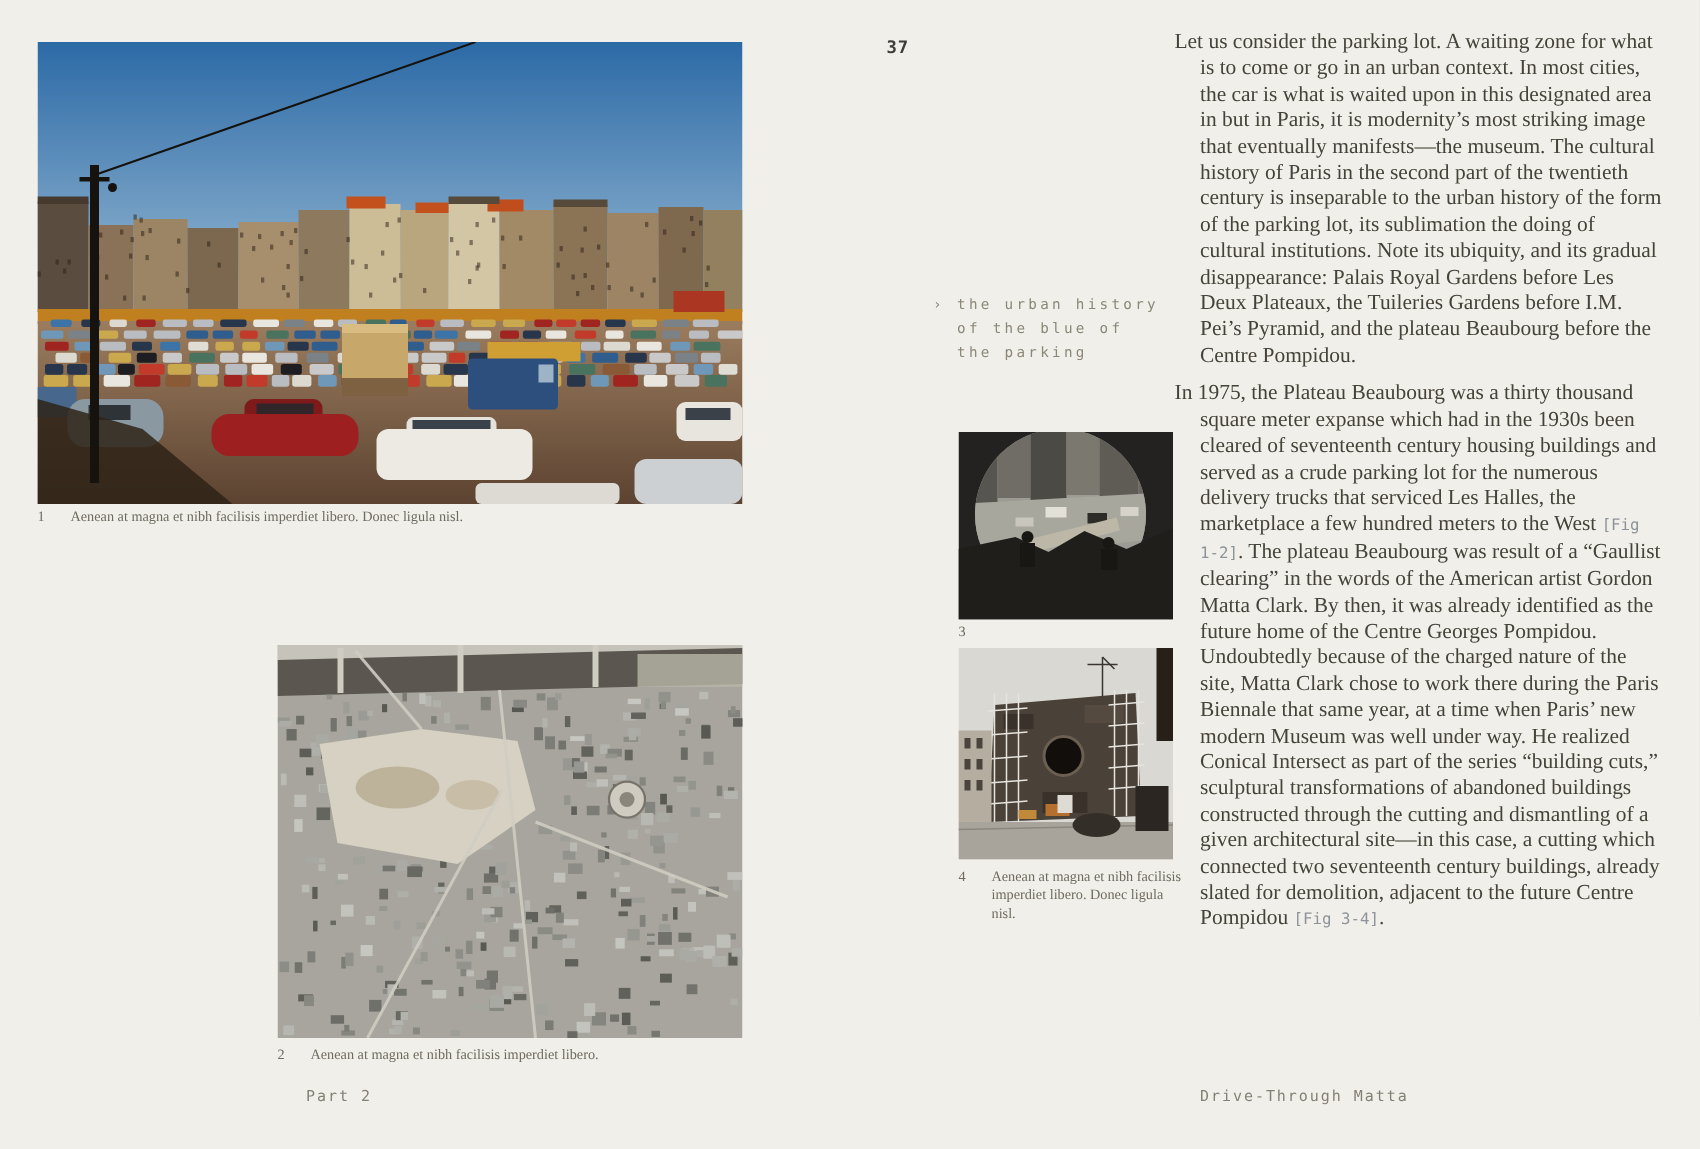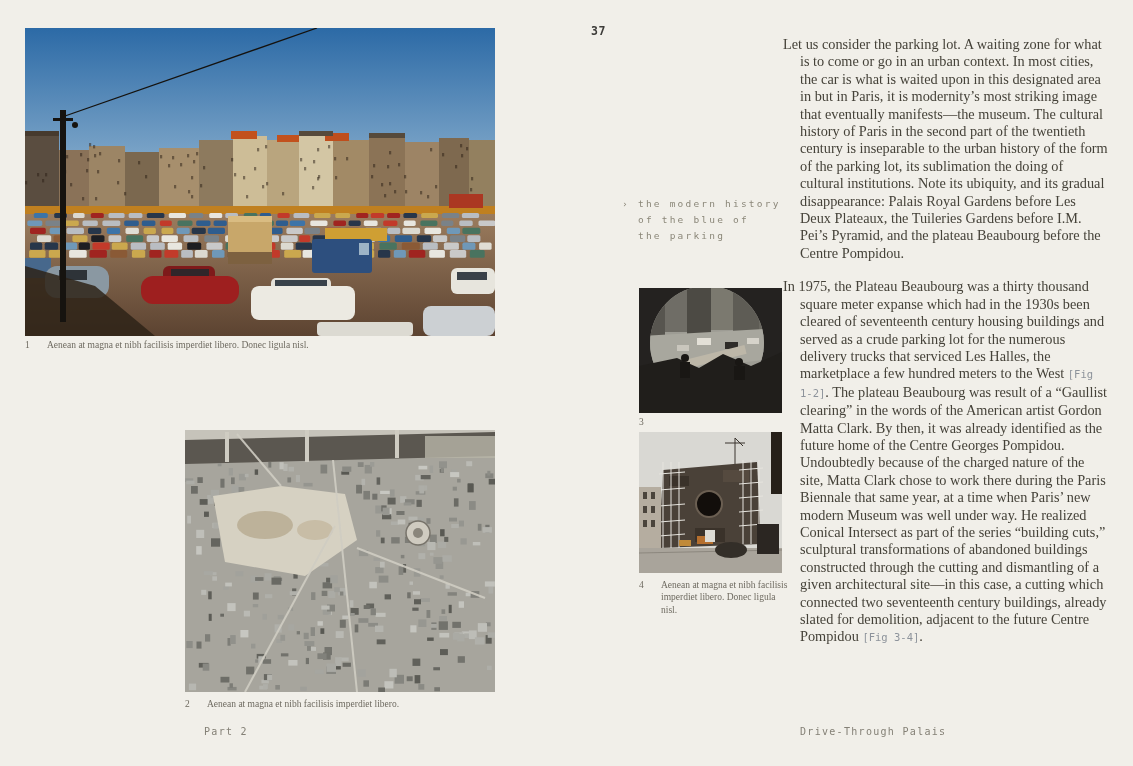--- a/index.html
+++ b/index.html
@@ -10,21 +10,21 @@
   .caption{font-size:9.5px;color:#6e6a60;line-height:1.3;display:flex;}
   .cap-num{flex:0 0 22px;}
   .mono{font-family:"DejaVu Sans Mono",monospace;}
   .pageno{font-size:11.5px;font-weight:bold;color:#3e3d3a;letter-spacing:.5px;
           font-family:"DejaVu Sans Mono",monospace;}
   .note{font-size:9.5px;letter-spacing:2.2px;line-height:16px;color:#8b8779;white-space:pre;}
   .note-row{display:flex;}
   .note-marker{width:16px;}
   .body-col{left:783px;top:20px;width:327px;font-size:14.3px;line-height:17.4px;
             color:#454239;text-align:left;}
-  .body-col p{margin:16px 0 8px 0;padding-left:17px;text-indent:-17px;}
+  .body-col p{margin:0 0 8px 0;padding-left:17px;text-indent:-17px;}
   .figref{font-family:"DejaVu Sans Mono",monospace;font-size:10.5px;color:#8d939b;}
   .footerlbl{font-size:10px;letter-spacing:1.3px;color:#848076;}
   .watermark{left:50%;top:722px;transform:translateX(-50%);
              font-family:"Liberation Sans",sans-serif;font-size:28.5px;color:#8c8c8c;
              opacity:.88;white-space:nowrap;z-index:40;}
 </style>
 </head>
 <body>
 
 <div class="canvas">
@@ -647,21 +647,21 @@
     <span>Aenean at magna et nibh facilisis imperdiet libero.</span>
   </div>
 
   <div class="abs mono footerlbl" style="left:204px;top:726px">Part 2</div>
 
   <div class="abs pageno" style="left:591px;top:24px">37</div>
 
   <div class="abs" style="left:622px;top:196px;width:160px">
     <div class="note-row mono note">
       <span class="note-marker">›</span>
-      <span>the modern history</span>
+      <span>the urban history</span>
     </div>
     <div class="note-row mono note">
       <span class="note-marker"></span>
       <span>of the blue of</span>
     </div>
     <div class="note-row mono note">
       <span class="note-marker"></span>
       <span>the parking</span>
     </div>
   </div>
@@ -757,16 +757,16 @@
   <div class="abs caption" style="left:639px;top:579px;width:152px">
     <span class="cap-num">4</span>
     <span>Aenean at magna et nibh facilisis imperdiet libero. Donec ligula nisl.</span>
   </div>
 
   <div class="abs body-col">
     <p>Let us consider the parking lot. A waiting zone for what is to come or go in an urban context. In most cities, the car is what is waited upon in this designated area in but in Paris, it is modernity’s most striking image that eventually manifests—the museum. The cultural history of Paris in the second part of the twentieth century is inseparable to the urban history of the form of the parking lot, its sublimation the doing of cultural institutions. Note its ubiquity, and its gradual disappearance: Palais Royal Gardens before Les Deux Plateaux, the Tuileries Gardens before I.M. Pei’s Pyramid, and the plateau Beaubourg before the Centre Pompidou.</p>
     <p><span>In 1975, the Plateau Beaubourg was a thirty thousand square meter expanse which had in the 1930s been cleared of seventeenth century housing buildings and served as a crude parking lot for the numerous delivery trucks that serviced Les Halles, the marketplace a few hundred meters to the West </span><span class="figref">[Fig 1-2]</span><span>. The plateau Beaubourg was result of a “Gaullist clearing” in the words of the American artist Gordon Matta Clark. By then, it was already identified as the future home of the Centre Georges Pompidou. Undoubtedly because of the charged nature of the site, Matta Clark chose to work there during the Paris Biennale that same year, at a time when Paris’ new modern Museum was well under way. He realized Conical Intersect as part of the series “building cuts,” sculptural transformations of abandoned buildings constructed through the cutting and dismantling of a given architectural site—in this case, a cutting which connected two seventeenth century buildings, already slated for demolition, adjacent to the future Centre Pompidou </span><span class="figref">[Fig 3-4]</span><span>.</span></p>
   </div>
 
-  <div class="abs mono footerlbl" style="left:800px;top:726px">Drive-Through Palais</div>
+  <div class="abs mono footerlbl" style="left:800px;top:726px">Drive-Through Matta</div>
 
 
 </div>
 
 </body></html>

